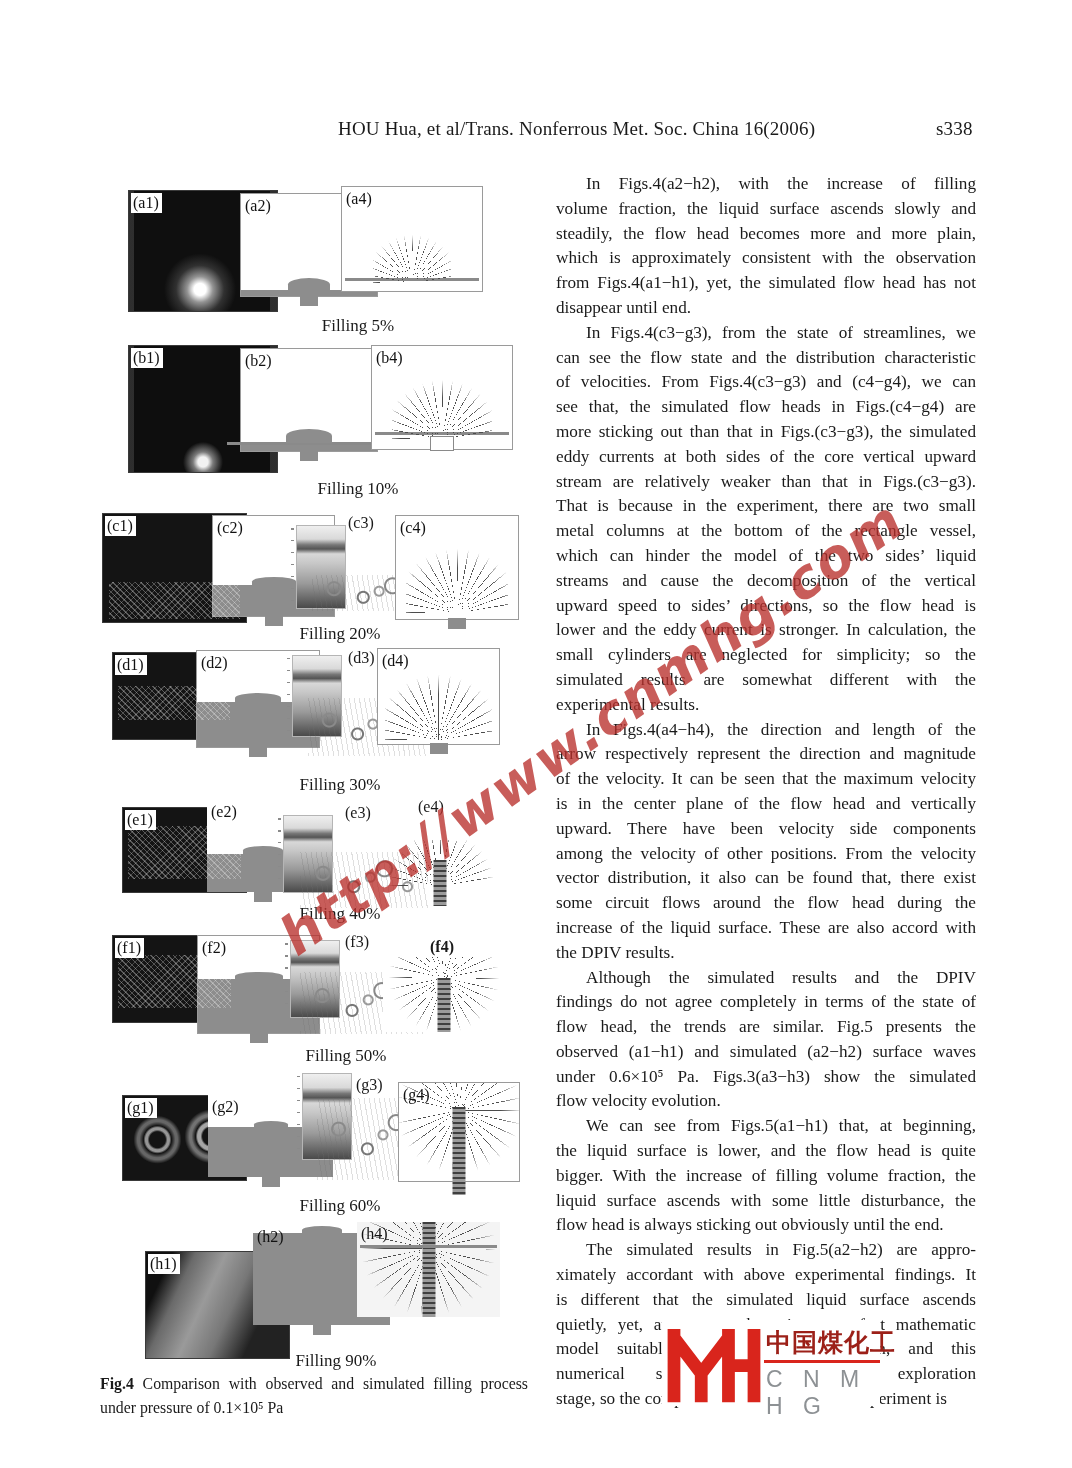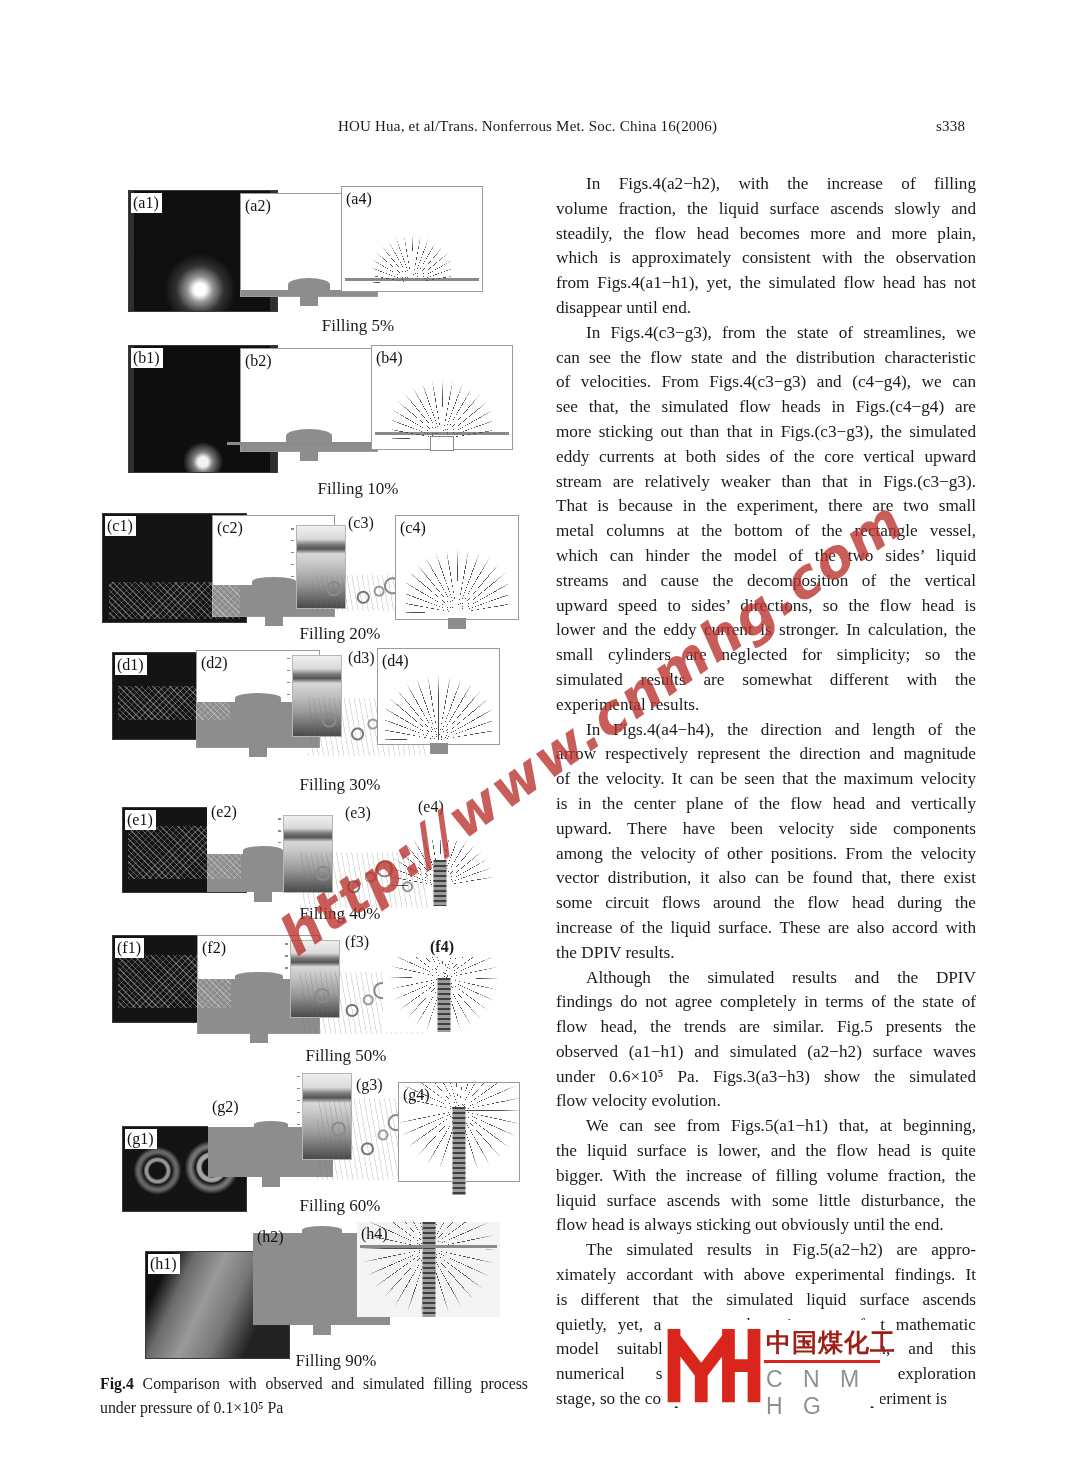--- a/index.html
+++ b/index.html
@@ -1,20 +1,20 @@
 <!DOCTYPE html>
 <html><head>
 <meta charset="utf-8">
 <style>
   html,body{margin:0;padding:0;}
   body{width:1072px;height:1468px;position:relative;background:#ffffff;
        font-family:"Liberation Serif",serif;color:#1a1a1a;overflow:hidden;}
 
   
-  .hdr{position:absolute;top:118px;font-size:15px;letter-spacing:.2px;}
+  .hdr{position:absolute;top:118px;font-size:19px;letter-spacing:.2px;}
   .hdr-center{left:338px;}
   .hdr-page{left:936px;}
 
   
   #article-col{position:absolute;left:556px;top:172px;width:420px;
                font-size:17.2px;line-height:24.8px;}
   .pline{text-align:justify;text-align-last:justify;white-space:normal;}
   .pline.first{text-indent:30px;}
   .pline.last{text-align-last:left;}
 
@@ -200,21 +200,21 @@
 <div class="abs cbar" style="left:290px;top:940px;width:8px;height:76px;"></div>
 <span class="abs" style="left:305px;top:933px;font-size:16px;">(f3)</span>
 <div class="abs stream" style="left:300px;top:972px;width:84px;height:62px;"></div>
 <span class="abs" style="left:390px;top:938px;font-size:16px;font-weight:bold;">(f4)</span>
 <div class="abs white-panel noborder" style="left:383px;top:957px;width:82px;height:75px;">
   <div class="fan abs" style="inset:0;"></div>
   <div class="vcol" style="top:28%;"></div>
 </div>
 <div class="abs fig-caption" style="left:196px;top:1046px;width:220px;text-align:center;">Filling 50%</div>
 
-<div class="abs photo swirls" style="left:122px;top:1095px;width:83px;height:84px;margin-top:31px;">
+<div class="abs photo swirls" style="left:122px;top:1095px;width:83px;height:84px;">
   <span class="chip">(g1)</span>
 </div>
 <div class="abs white-panel noborder" style="left:208px;top:1095px;width:85px;height:82px;">
   <span class="plabel">(g2)</span>
   <div class="fill" style="height:50px;"></div>
   <div class="mound" style="bottom:49px;width:34px;height:7px;"></div>
   <div class="stub"></div>
 </div>
 <div class="abs cbar" style="left:302px;top:1073px;width:8px;height:85px;"></div>
 <span class="abs" style="left:316px;top:1076px;font-size:16px;">(g3)</span>

